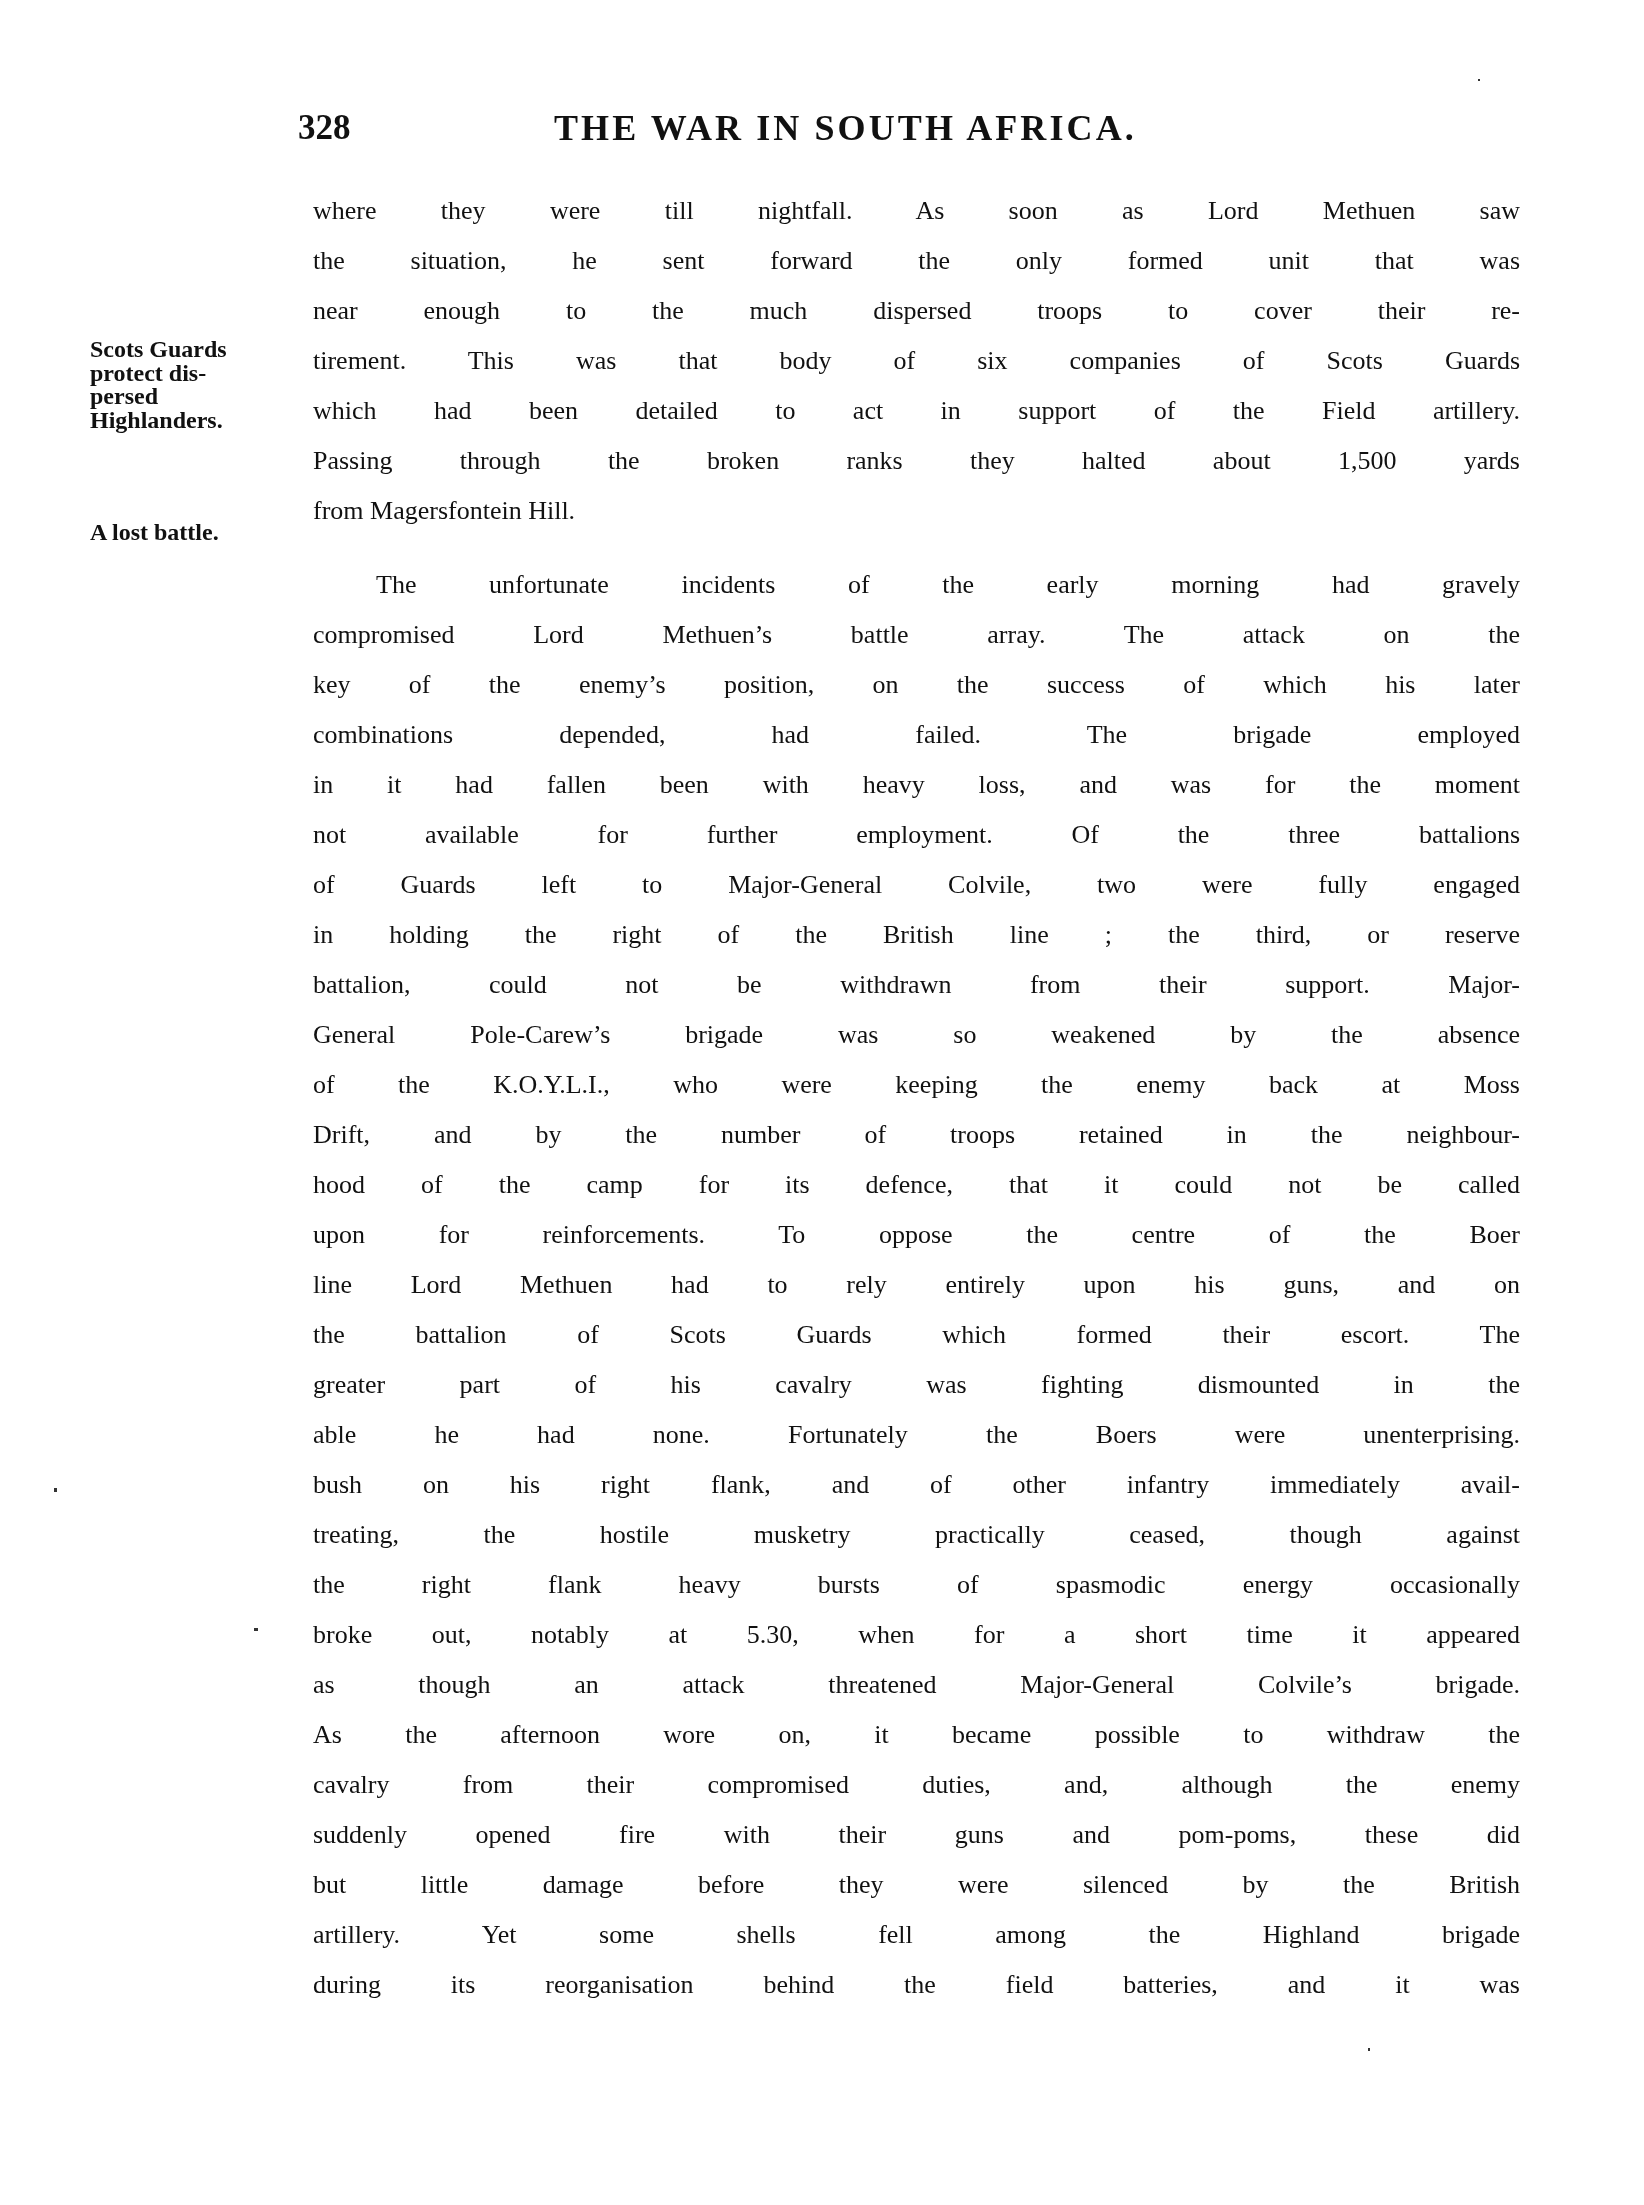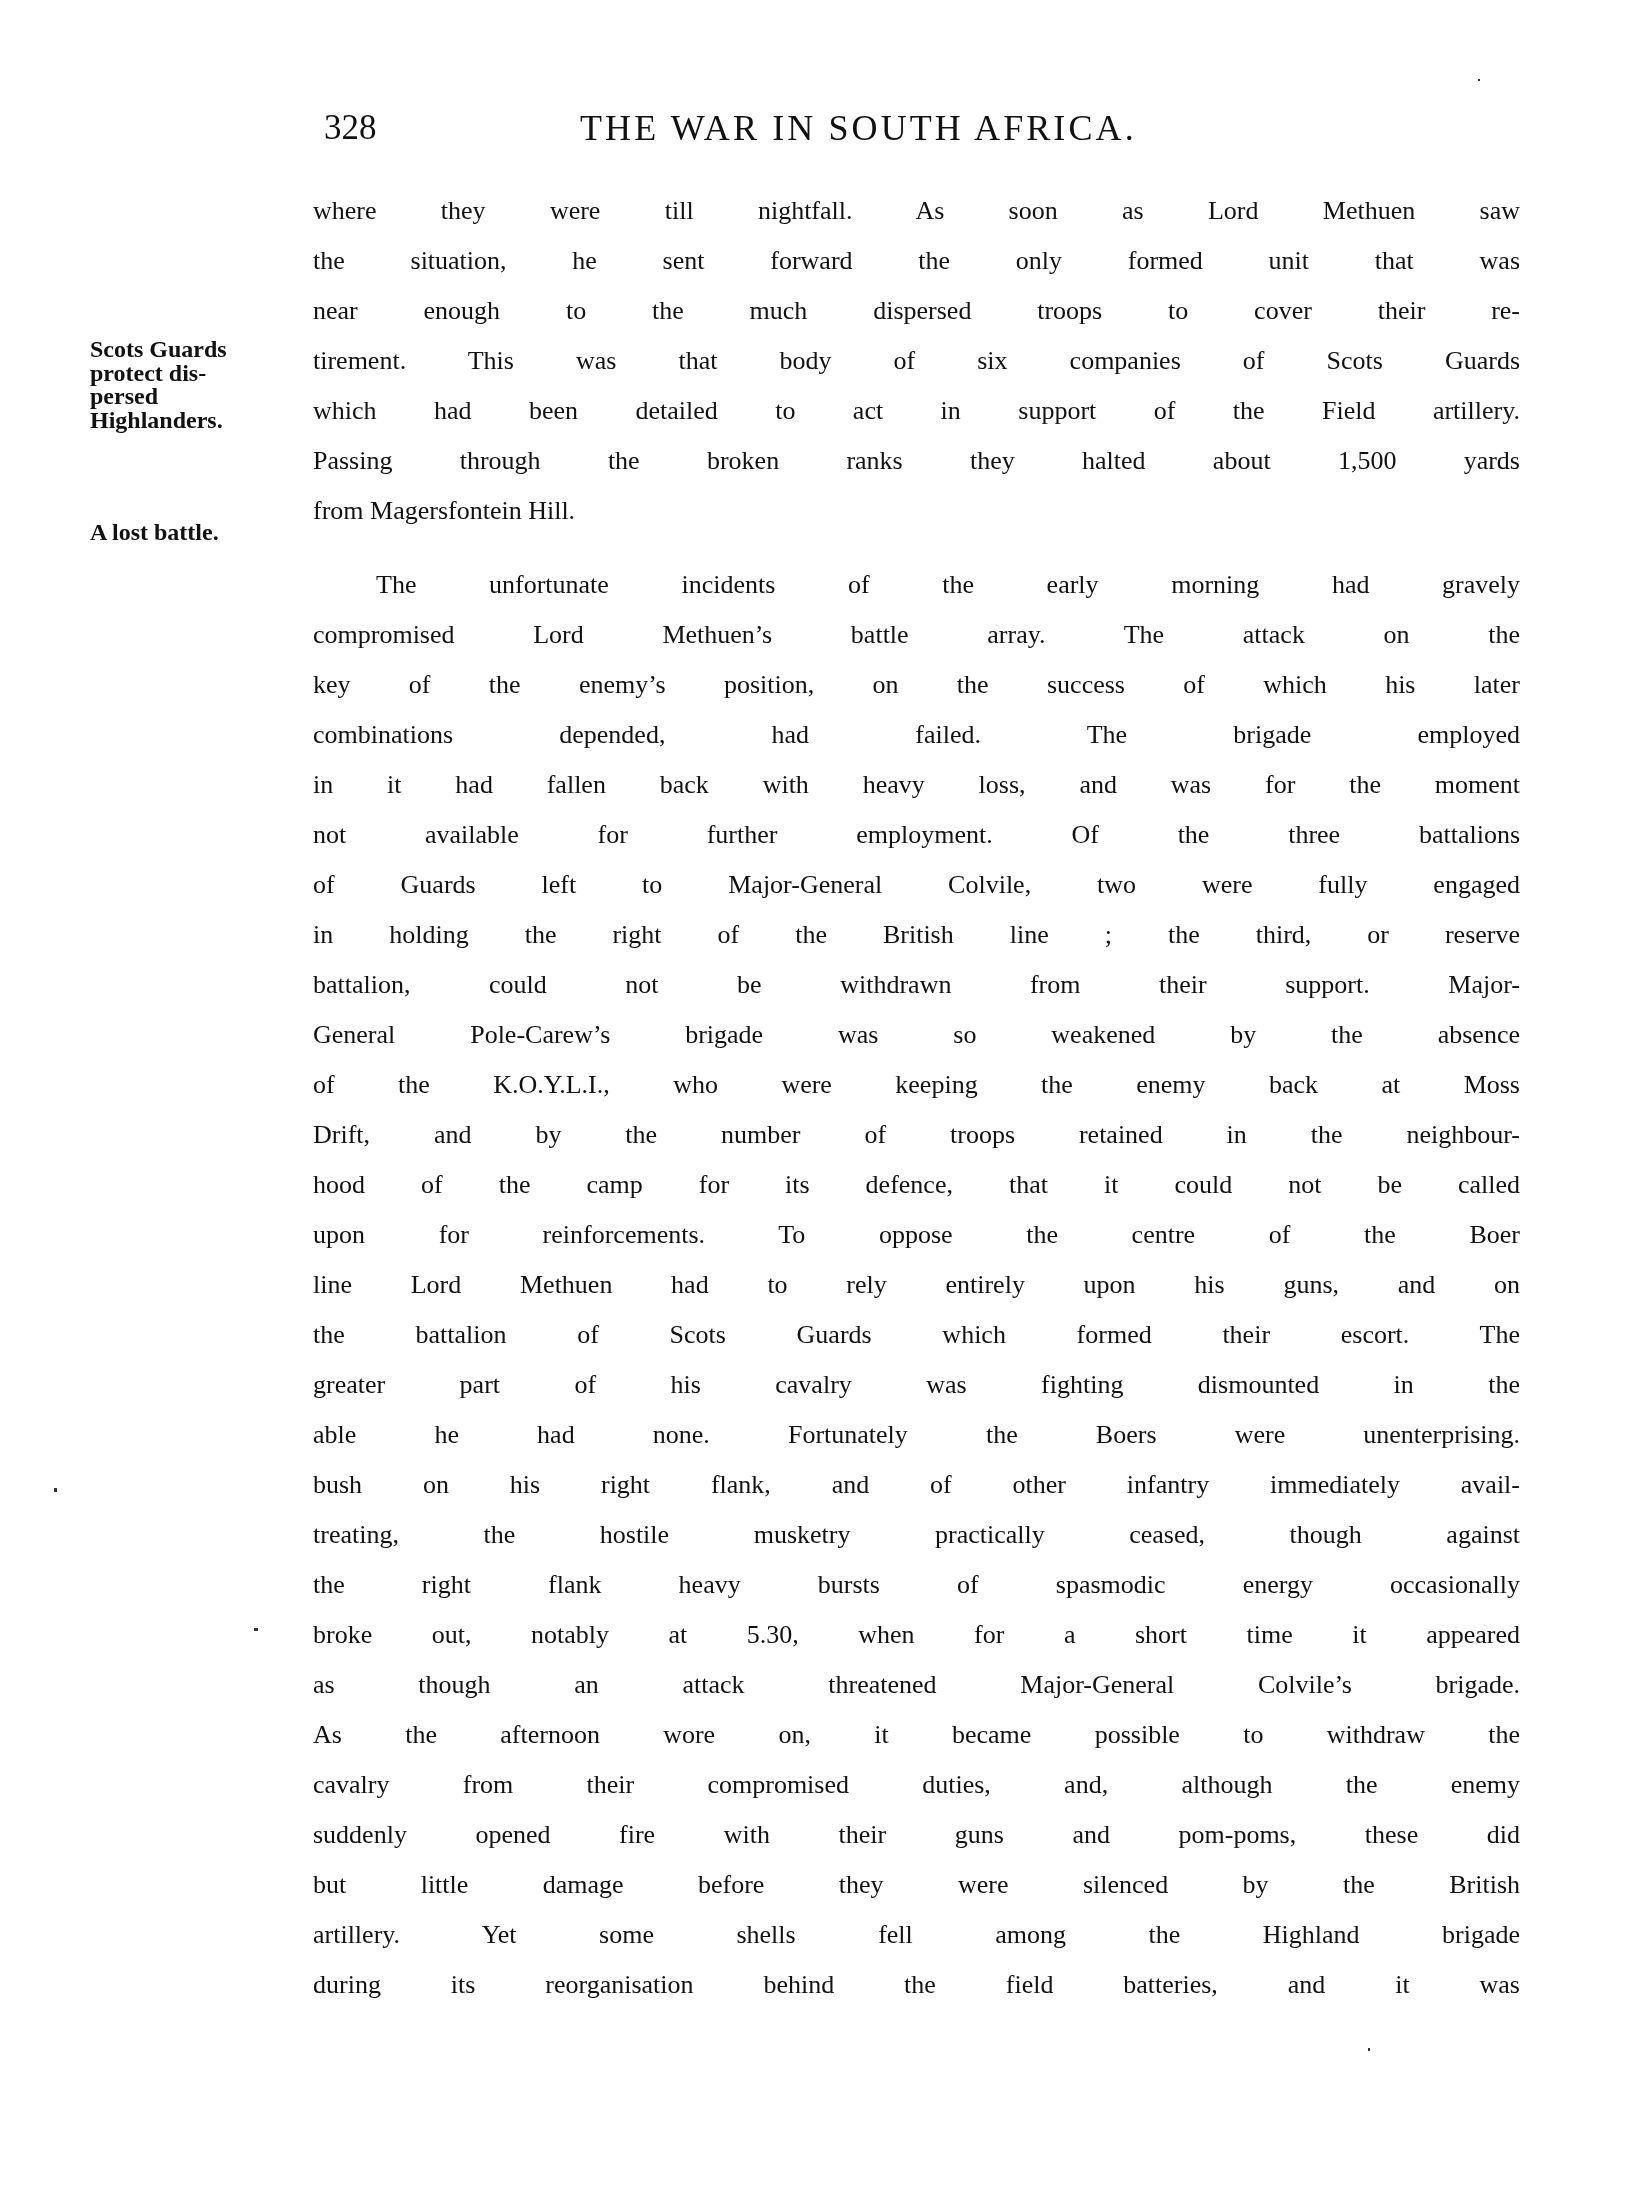--- a/index.html
+++ b/index.html
@@ -1,18 +1,18 @@
 <!DOCTYPE html>
 <html><head>
 <meta charset="utf-8">
 <style>
   html, body { margin: 0; padding: 0; background: #ffffff; }
   body { width: 1645px; height: 2206px; position: relative; overflow: hidden; color: #111111;
          font-family: "Liberation Serif", "DejaVu Serif", serif; }
-  .running-head { position: absolute; left: 324px; top: 104px; width: 1204px; height: 48px; }
+  .running-head { position: absolute; left: 298px; top: 104px; width: 1204px; height: 48px; font-weight: bold; }
   .page-number { position: absolute; left: 0; top: 0; font-size: 35px; line-height: 48px; }
   .running-title { position: absolute; left: 256px; top: 0; font-size: 36px; line-height: 48px;
                    letter-spacing: 3.1px; }
   .body-text { position: absolute; left: 313px; top: 186px; width: 1207px; }
   .line { display: block; height: 50px; line-height: 50px; font-size: 26px;
           text-align: justify; text-align-last: justify; white-space: nowrap; overflow: visible; }
   .line.last { text-align-last: left; }
   .line.indent { padding-left: 63px; margin-top: 24px; }
   .margin-note { position: absolute; left: 90px; font-size: 24px; line-height: 23.5px; }
   .note-1 { top: 338px; font-weight: bold; }
@@ -47,21 +47,21 @@
     <span class="line">tirement.  This was that body of six companies of Scots Guards</span>
     <span class="line">which had been detailed to act in support of the Field artillery.</span>
     <span class="line">Passing through the broken ranks they halted about 1,500 yards</span>
     <span class="line last">from Magersfontein Hill.</span>
   </div>
   <div>
     <span class="line indent">The unfortunate incidents of the early morning had gravely</span>
     <span class="line">compromised Lord Methuen’s battle array.  The attack on the</span>
     <span class="line">key of the enemy’s position, on the success of which his later</span>
     <span class="line">combinations depended, had failed.  The brigade employed</span>
-    <span class="line">in it had fallen back with heavy loss, and was for the moment</span>
+    <span class="line">in it had fallen been with heavy loss, and was for the moment</span>
     <span class="line">not available for further employment.  Of the three battalions</span>
     <span class="line">of Guards left to Major-General Colvile, two were fully engaged</span>
     <span class="line">in holding the right of the British line ;  the third, or reserve</span>
     <span class="line">battalion, could not be withdrawn from their support.  Major-</span>
     <span class="line">General Pole-Carew’s brigade was so weakened by the absence</span>
     <span class="line">of the K.O.Y.L.I., who were keeping the enemy back at Moss</span>
     <span class="line">Drift, and by the number of troops retained in the neighbour-</span>
     <span class="line">hood of the camp for its defence, that it could not be called</span>
     <span class="line">upon for reinforcements.  To oppose the centre of the Boer</span>
     <span class="line">line Lord Methuen had to rely entirely upon his guns, and on</span>

